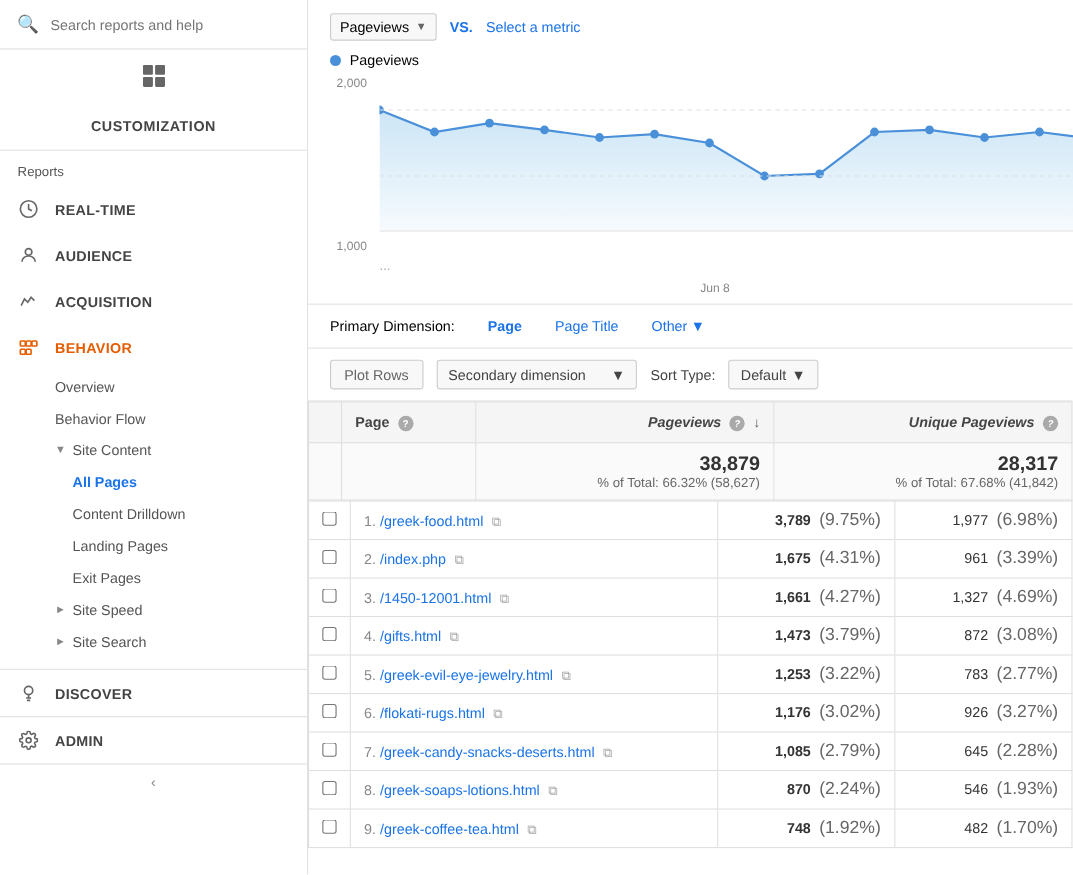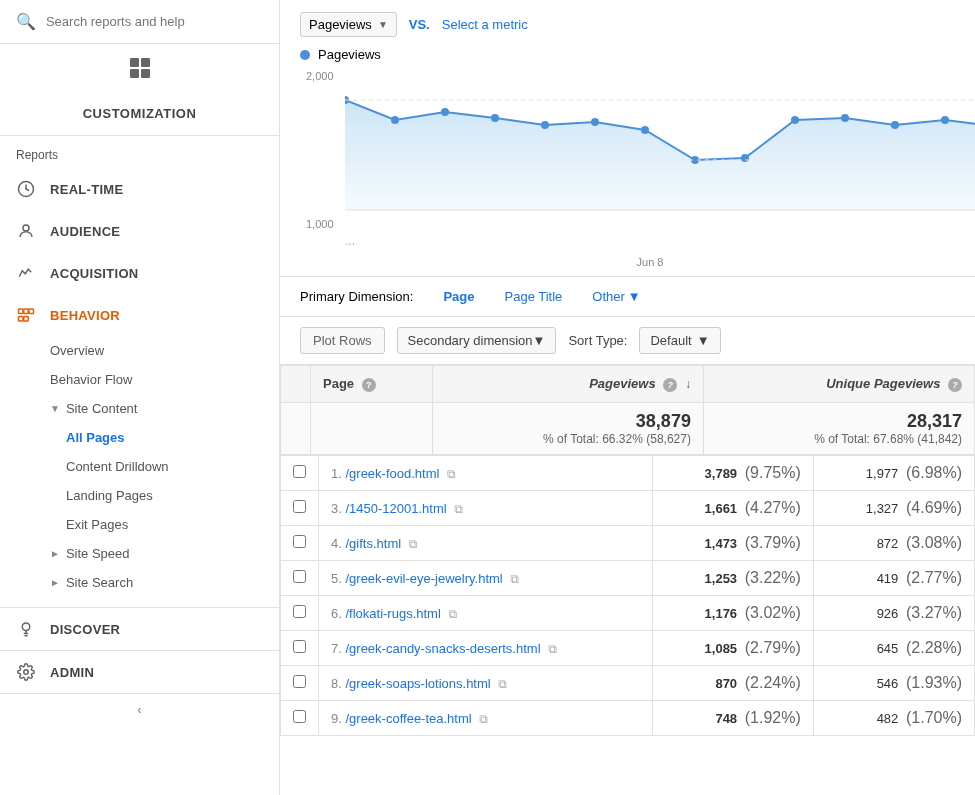--- a/index.html
+++ b/index.html
@@ -191,21 +191,21 @@
       border-radius: 3px;
       padding: 5px 12px;
       font-size: 13px;
       color: #666;
       background: #f8f8f8;
       cursor: pointer;
     }
     .sec-dim-btn {
       display: flex;
       align-items: center;
-      gap: 0;
+      gap: 23px;
       border: 1px solid #ccc;
       border-radius: 3px;
       padding: 5px 10px;
       font-size: 13px;
       color: #444;
       background: #f8f8f8;
       cursor: pointer;
     }
     .sort-label { font-size: 13px; color: #444; }
     .sort-btn {
@@ -523,20 +523,38 @@
     <td class="right">
       <span>1,977</span>
       <span class="num-pct">(6.98%)</span>
     </td>
   </tr>
         <tr>
     <td class="checkbox-cell">
       <input type="checkbox" style="">
     </td>
     <td>
+      <span class="row-num">2.</span>
+      <a class="page-link">/index.php</a>
+      <span class="copy-icon">⧉</span>
+    </td>
+    <td class="right">
+      <span class="num-bold">1,675</span>
+      <span class="num-pct">(4.31%)</span>
+    </td>
+    <td class="right">
+      <span>961</span>
+      <span class="num-pct">(3.39%)</span>
+    </td>
+  </tr>
+        <tr>
+    <td class="checkbox-cell">
+      <input type="checkbox" style="">
+    </td>
+    <td>
       <span class="row-num">3.</span>
       <a class="page-link">/1450-12001.html</a>
       <span class="copy-icon">⧉</span>
     </td>
     <td class="right">
       <span class="num-bold">1,661</span>
       <span class="num-pct">(4.27%)</span>
     </td>
     <td class="right">
       <span>1,327</span>
@@ -568,21 +586,21 @@
     <td>
       <span class="row-num">5.</span>
       <a class="page-link">/greek-evil-eye-jewelry.html</a>
       <span class="copy-icon">⧉</span>
     </td>
     <td class="right">
       <span class="num-bold">1,253</span>
       <span class="num-pct">(3.22%)</span>
     </td>
     <td class="right">
-      <span>419</span>
+      <span>783</span>
       <span class="num-pct">(2.77%)</span>
     </td>
   </tr>
         <tr>
     <td class="checkbox-cell">
       <input type="checkbox" style="">
     </td>
     <td>
       <span class="row-num">6.</span>
       <a class="page-link">/flokati-rugs.html</a>

